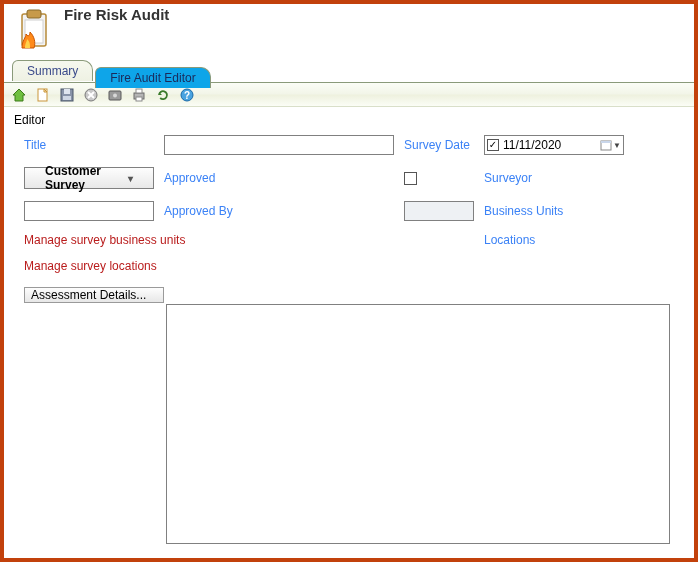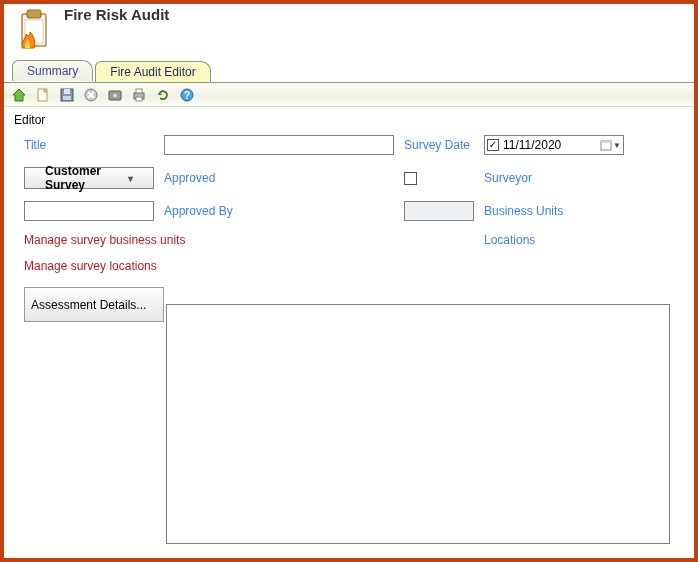--- a/index.html
+++ b/index.html
@@ -52,24 +52,24 @@
     margin-right: 2px;
     font-size: 12px;
     color: #3a4a8a;
     cursor: default;
     position: relative;
   }
   .tab.inactive {
     background: linear-gradient(#f6f8ee, #eef1e3);
   }
   .tab.active {
-    background: #fef9c3;
+    background: #0ea5e9;
     color: #1a2a5a;
     border-color: #8a9a7a;
-    top: 1px;
+    top: 7px;
     z-index: 3;
   }
   .toolbar-wrap {
     border-top: 1px solid #8a9a7a;
     background: linear-gradient(#fbfdf6, #f2f5e8 48%, #eef1de 52%, #fbfdf6);
     height: 25px;
     display: flex;
     align-items: center;
     padding: 0 6px;
     gap: 6px;
@@ -159,21 +159,21 @@
   }
   .assess-btn {
     margin-left: 10px;
     margin-top: 14px;
     border: 1px solid #9a9a9a;
     background: linear-gradient(#fdfdfd,#e7e7e7);
     padding: 2px 6px;
     font-size: 12px;
     width: 140px;
     text-align: left;
-    height: 35px;
+    height: 16px;
     display:flex; align-items:center;
   }
   .details-area {
     position: absolute;
     left: 162px;
     top: 300px;
     right: 24px;
     bottom: 14px;
     border: 1px solid #808080;
     background: #fff;

